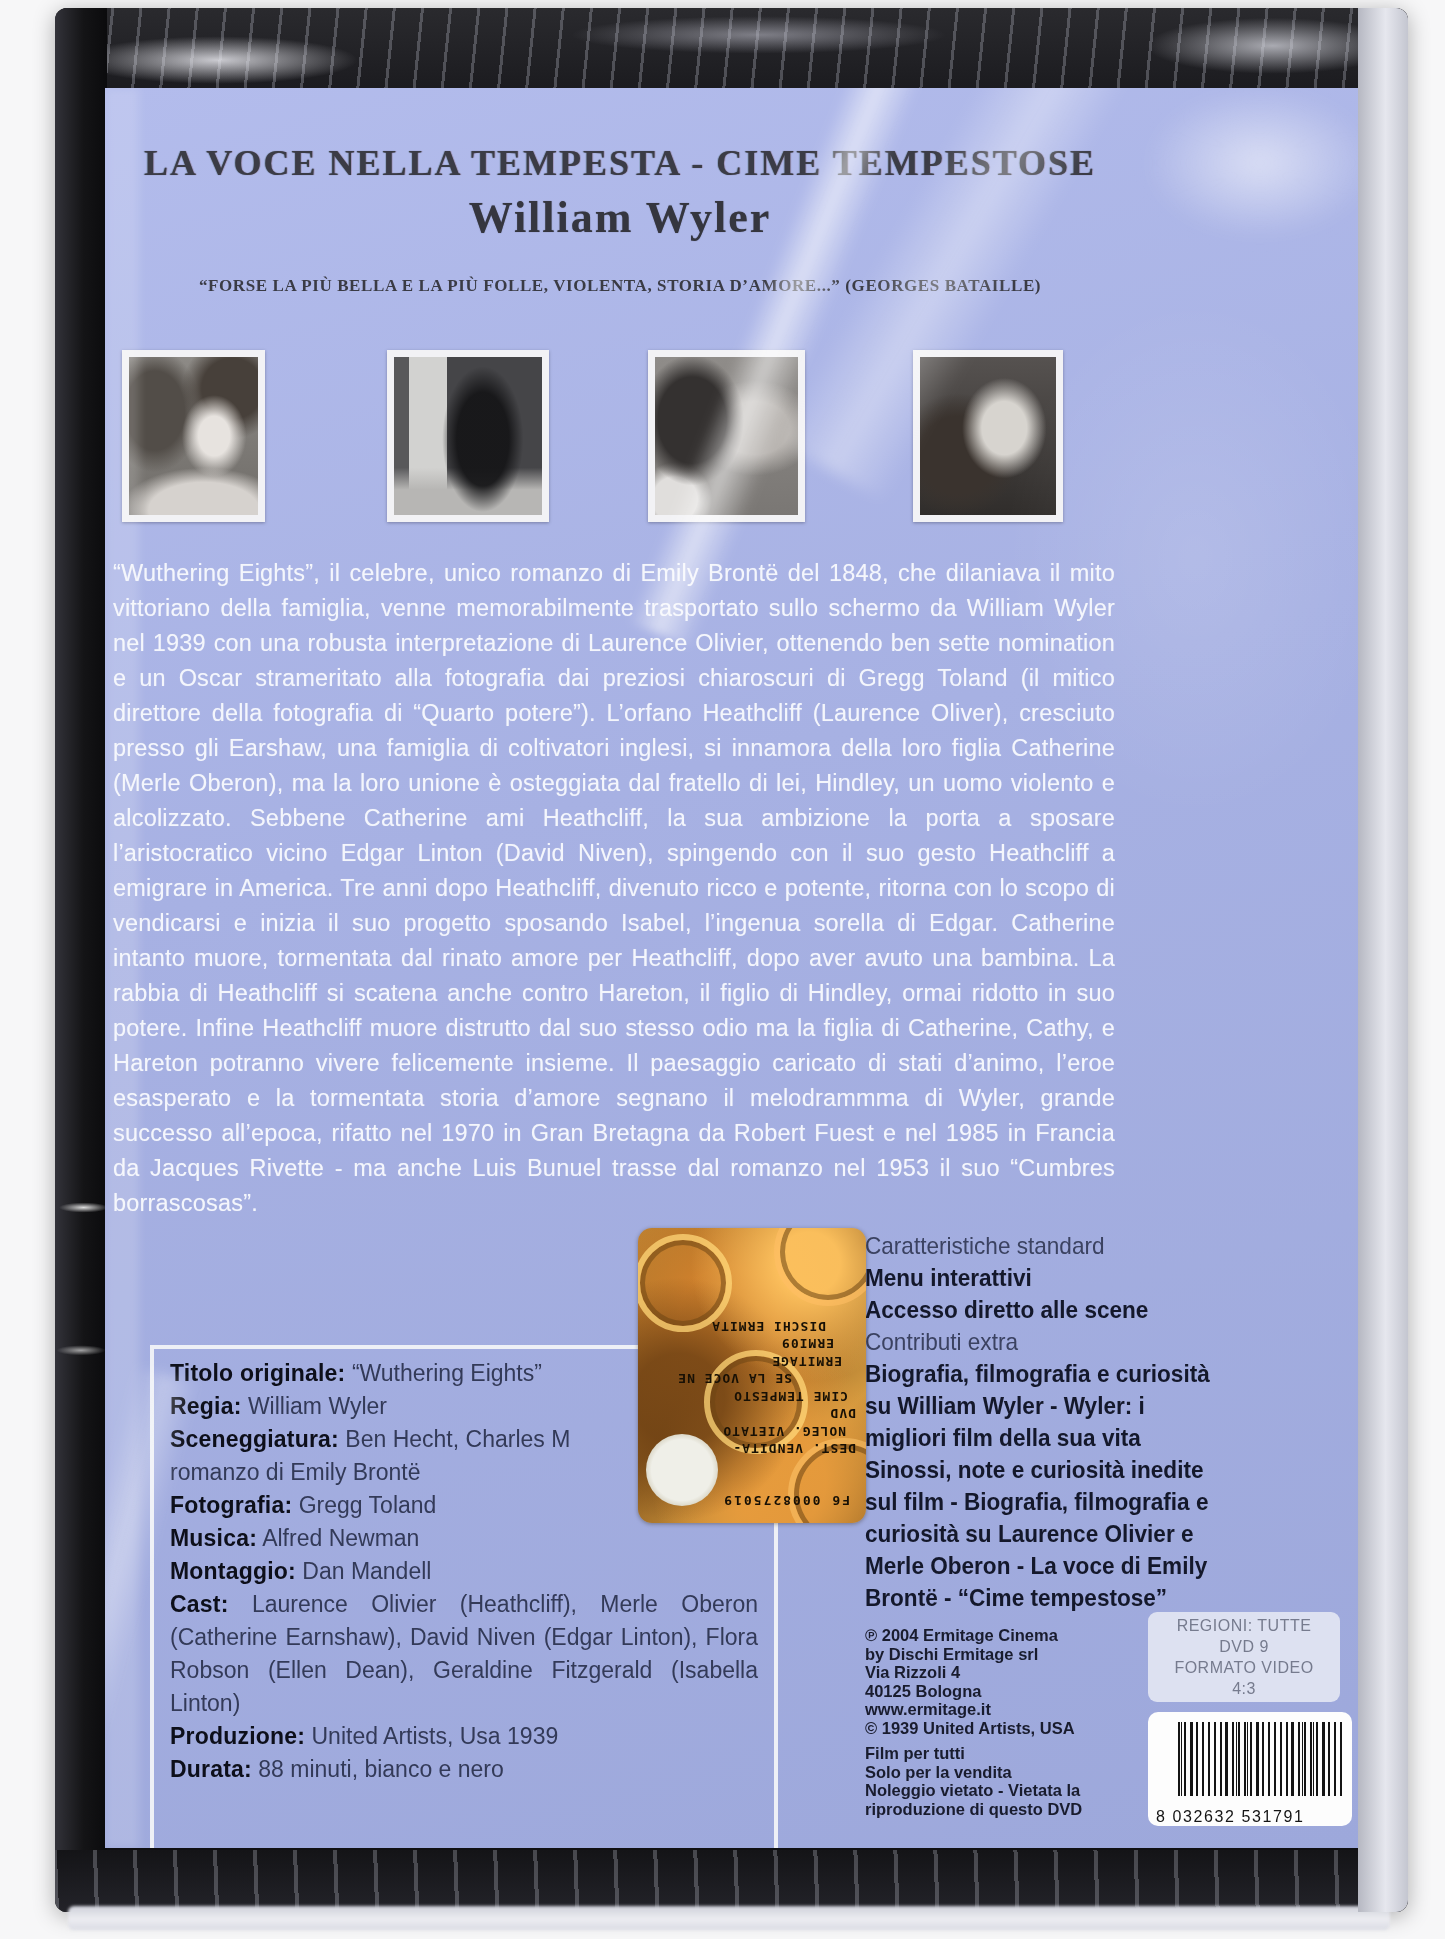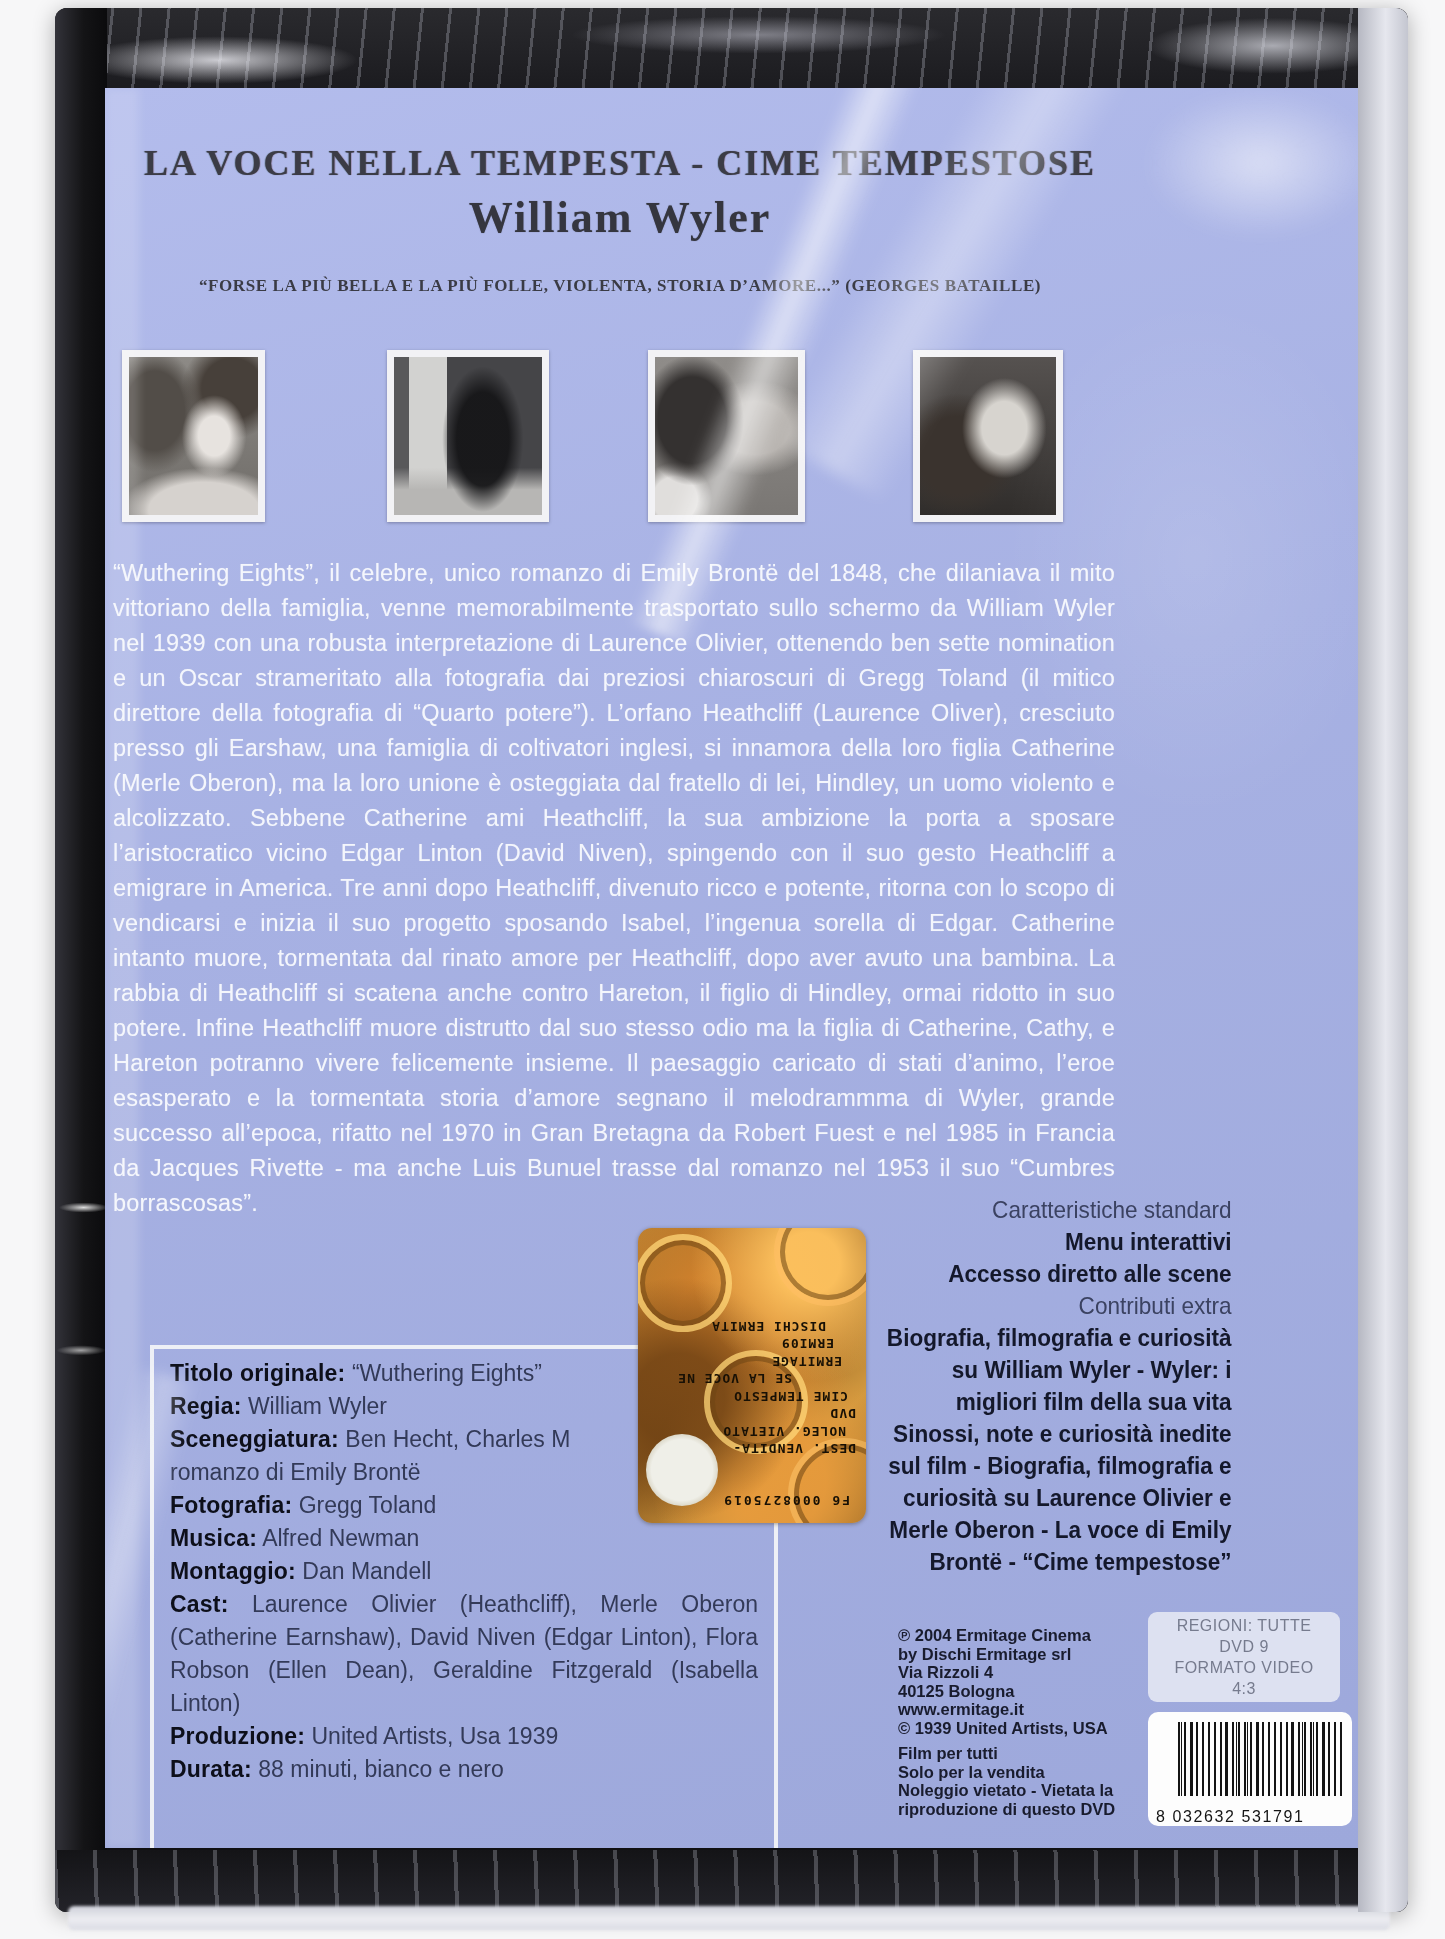--- a/index.html
+++ b/index.html
@@ -92,26 +92,26 @@
         letter-spacing:1px;color:#171005;}
   .stx div{white-space:nowrap;}
   .stx .serial{letter-spacing:2px;margin:2px 0 34px 6px;}
   .stx div:nth-child(3){margin-left:10px;}
   .stx div:nth-child(5){margin-left:8px;}
   .stx div:nth-child(6){margin-left:64px;}
   .stx div:nth-child(7){margin-left:14px;}
   .stx div:nth-child(8){margin-left:22px;}
   .stx div:nth-child(9){margin-left:30px;}
   
-  .features{position:absolute;left:760px;top:1106px;width:390px;text-align:right;}
+  .features{position:absolute;left:760px;top:1142px;width:390px;}
   .fl{font-size:24px;line-height:32px;font-weight:bold;color:#14182b;white-space:nowrap;
       transform:scaleX(.94);transform-origin:left;}
   .fl.reg{font-weight:normal;color:#3b4261;}
   
-  .publisher{position:absolute;left:793px;top:1538px;width:300px;}
+  .publisher{position:absolute;left:760px;top:1538px;width:300px;}
   .pl{font-size:16.5px;line-height:18.5px;font-weight:bold;color:#191c2e;white-space:nowrap;}
   .pl.gap{margin-top:7px;}
   
   .region{position:absolute;left:1043px;top:1524px;width:192px;height:90px;border-radius:9px;
         background:#dde1f1;display:flex;flex-direction:column;justify-content:center;align-items:center;}
   .region div{font-size:16px;line-height:21px;color:#767b8e;letter-spacing:.5px;}
   .barcode{position:absolute;left:1043px;top:1624px;width:204px;height:114px;border-radius:10px;
         background:#fdfdfd;}
   .bars{position:absolute;left:30px;top:10px;right:10px;height:74px;background:
         repeating-linear-gradient(90deg,#141414 0 2px, transparent 2px 6px),

